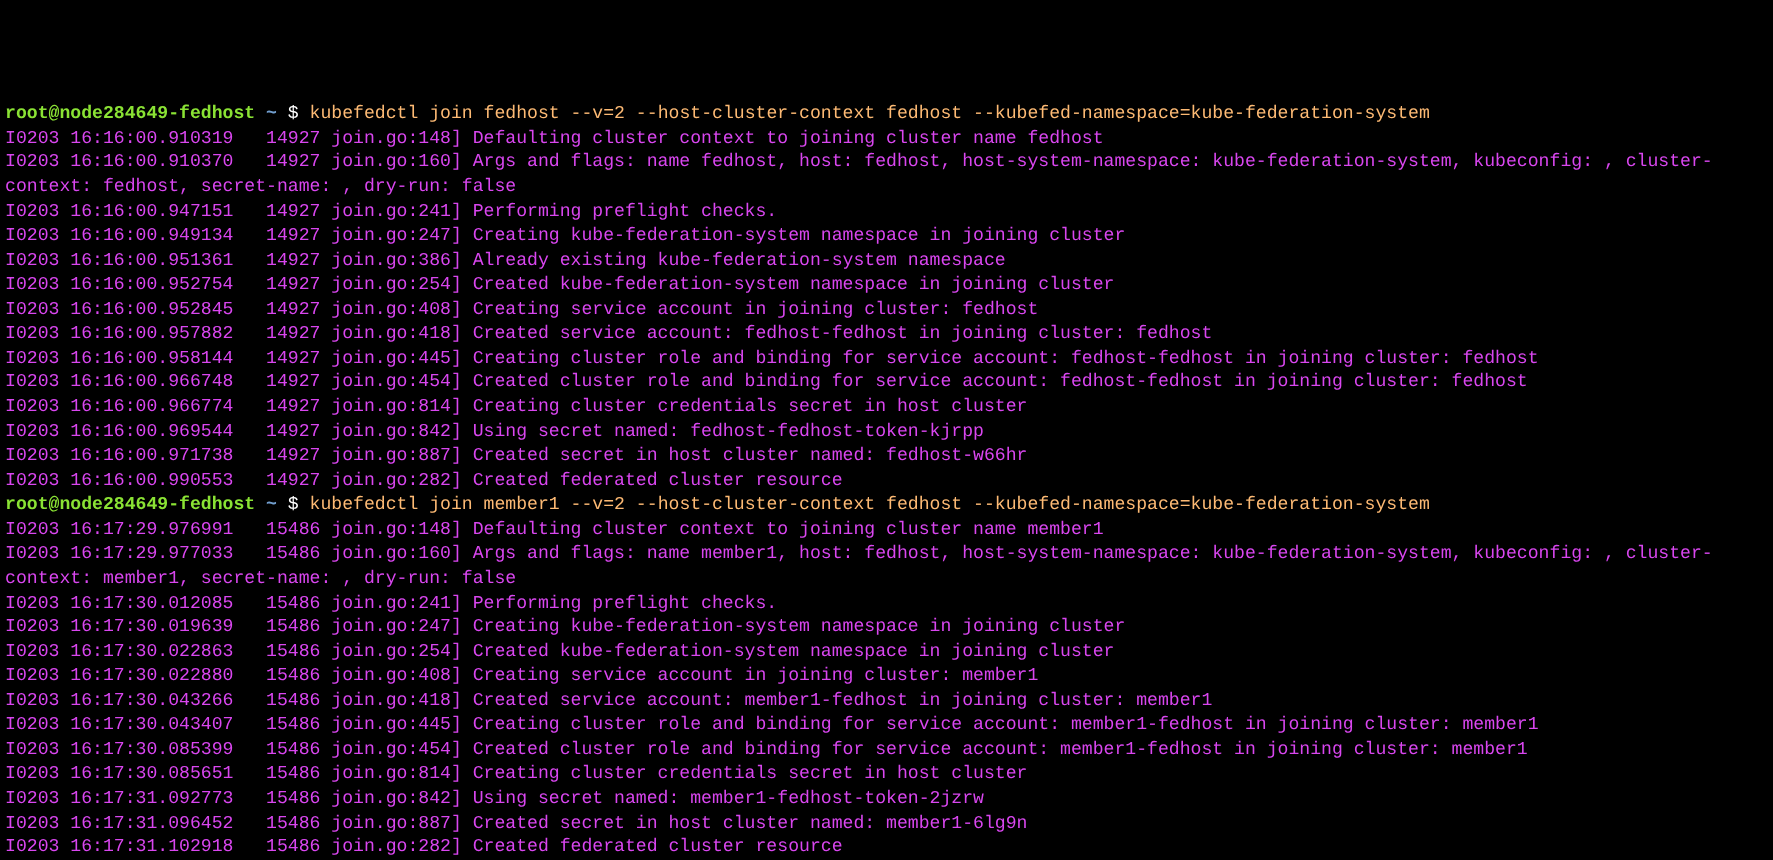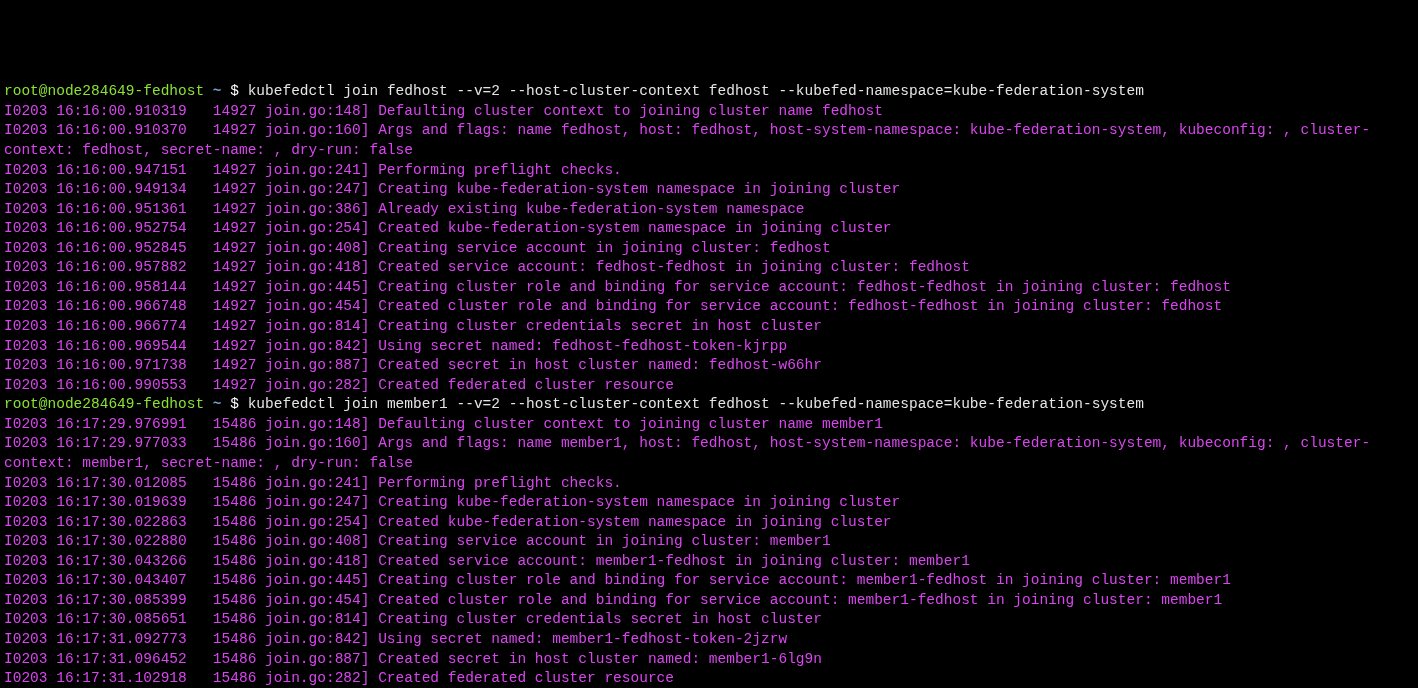--- a/index.html
+++ b/index.html
@@ -12,31 +12,31 @@
       font-family: 'Consolas', 'Monaco', 'Courier New', monospace;
       font-size: 14.5px;
       line-height: 1.35;
       color: #ffffff;
       padding: 4px;
       white-space: pre;
       overflow-x: auto;
     }
     .prompt-user {
       color: #8ae234;
-      font-weight: normal;
+      font-weight: bold;
     }
     .prompt-tilde {
       color: #729fcf;
       font-weight: bold;
     }
     .prompt-dollar {
       color: #ffffff;
     }
     .command-text {
-      color: #e5e5e5;
+      color: #fdba74;
     }
     .output-line {
       color: #d946ef;
     }
   </style>
 </head>
 <body>
 
 
 

